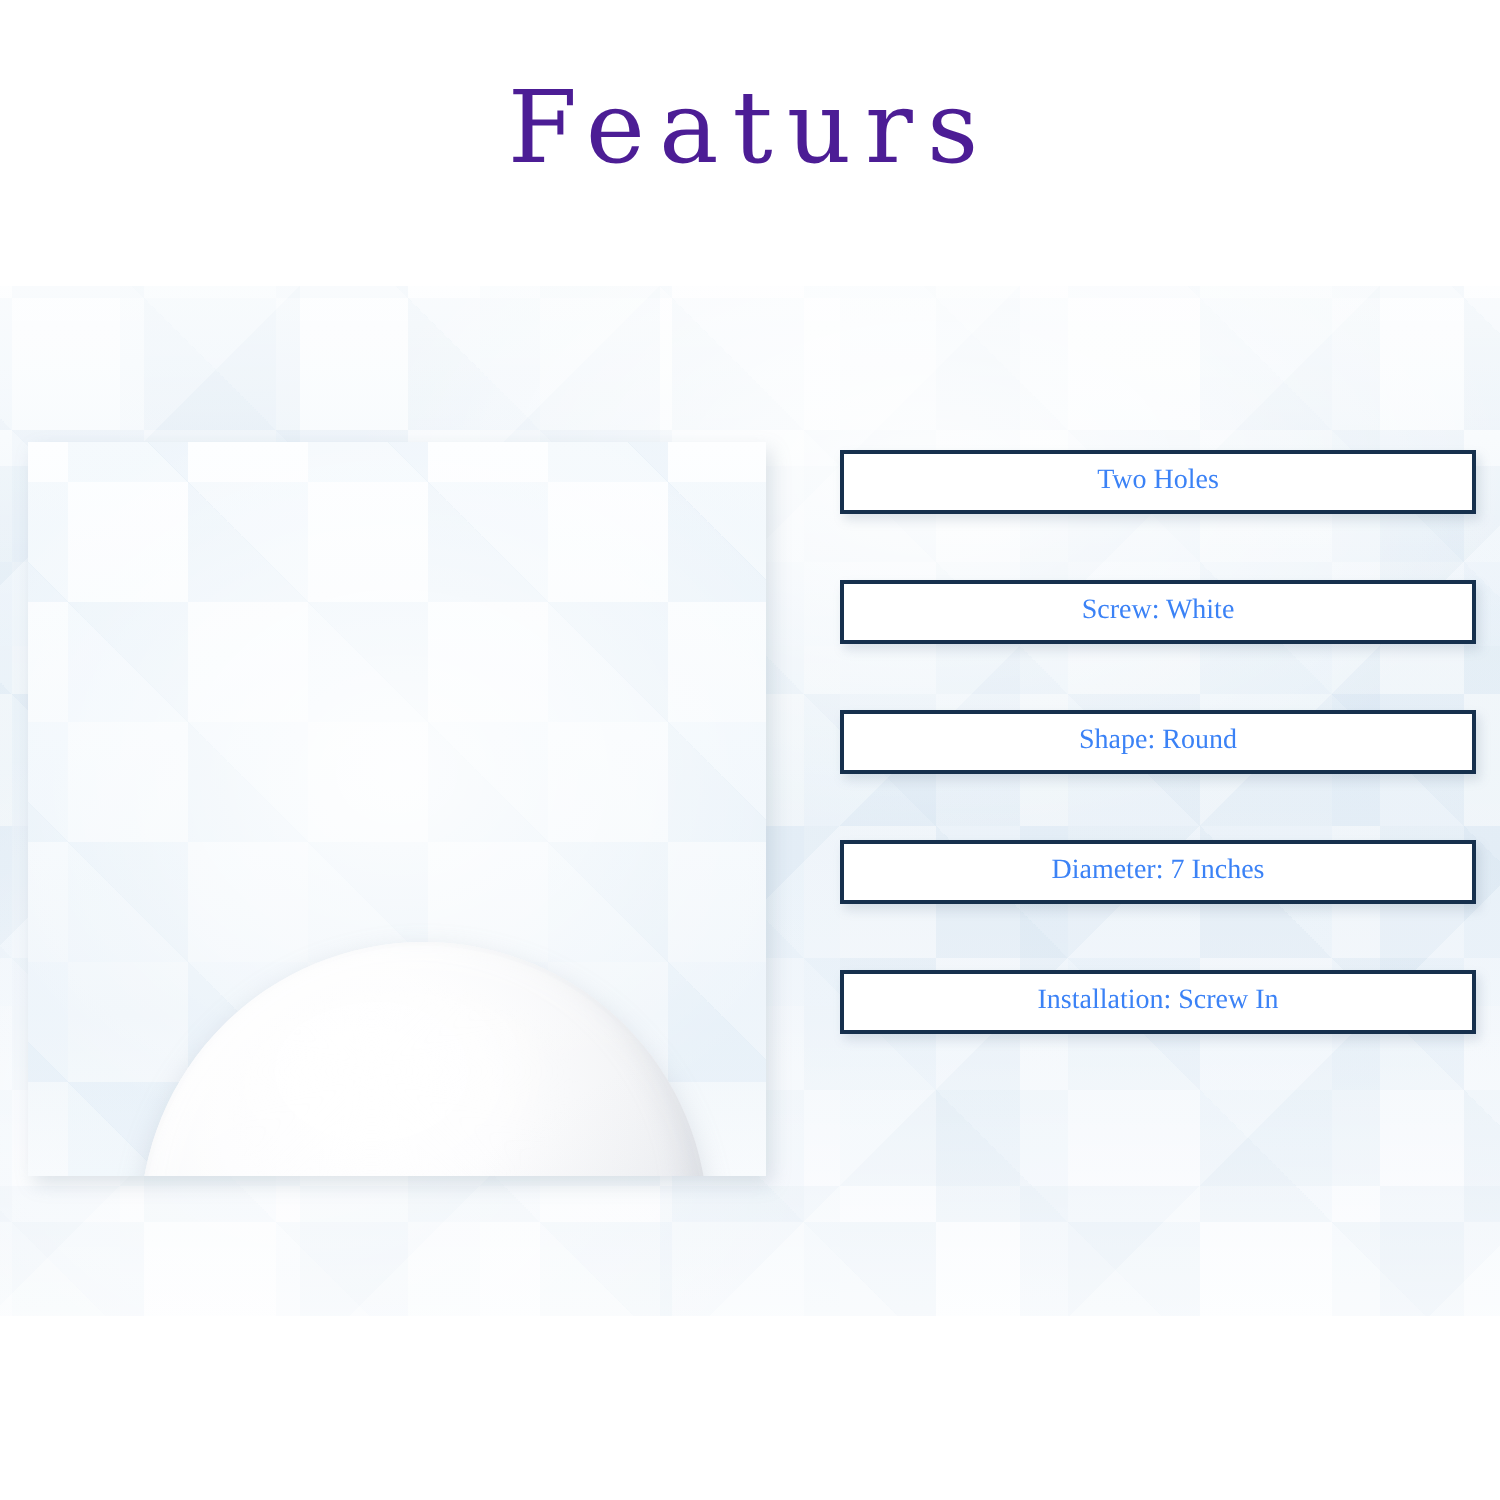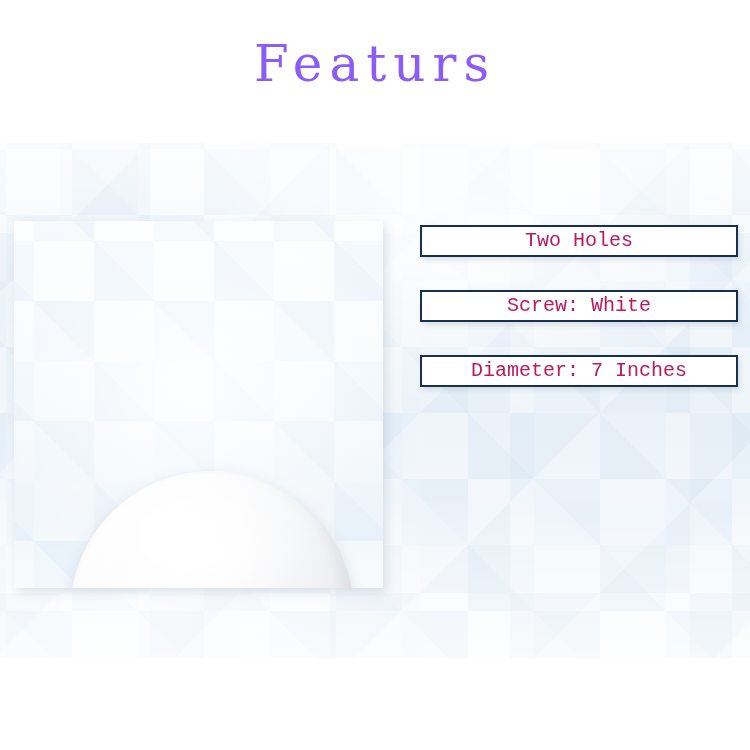--- a/index.html
+++ b/index.html
@@ -27,21 +27,21 @@
   .title {
     position: absolute;
     left: 0;
     top: 36px;
     width: 750px;
     text-align: center;
     font-family: "DejaVu Serif", "Liberation Serif", serif;
     font-size: 50px;
     font-weight: 400;
     letter-spacing: 7px;
-    color: #8b5cf6;
+    color: #4c1d95;
     line-height: 56px;
     white-space: nowrap;
     user-select: none;
   }
 
   
   .band {
     position: absolute;
     left: 0;
     top: 143px;
@@ -155,24 +155,24 @@
     margin-bottom: 33px;
     background: #ffffff;
     border: 2px solid #16304d;
     display: flex;
     align-items: center;
     justify-content: center;
     box-shadow: 2px 3px 5px rgba(120,140,162,0.22);
   }
   .feature-box:last-child { margin-bottom: 0; }
   .feature-label {
-    font-family: Liberation Mono, monospace;
-    font-size: 20px;
+    font-family: Liberation Serif, serif;
+    font-size: 14px;
     font-weight: 400;
-    color: #be185d;
+    color: #3b82f6;
     line-height: 20px;
     white-space: nowrap;
     letter-spacing: 0px;
   }
 </style>
 </head>
 <body>
 
 <div id="stage">
 
@@ -196,17 +196,23 @@
   </div>
 
   <div class="features">
     <div class="feature-box">
       <span class="feature-label">Two Holes</span>
     </div>
     <div class="feature-box">
       <span class="feature-label">Screw: White</span>
     </div>
     <div class="feature-box">
+      <span class="feature-label">Shape: Round</span>
+    </div>
+    <div class="feature-box">
       <span class="feature-label">Diameter: 7 Inches</span>
     </div>
+    <div class="feature-box">
+      <span class="feature-label">Installation: Screw In</span>
+    </div>
   </div>
 
 </div>
 
 </body></html>

